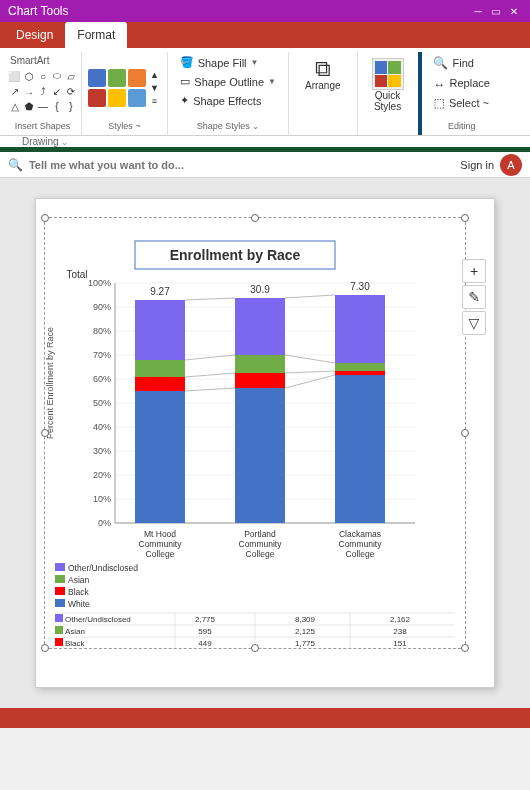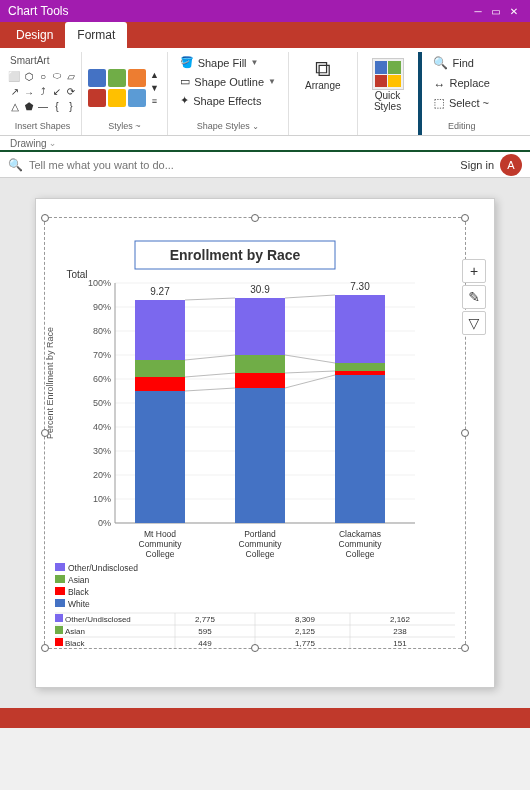--- a/index.html
+++ b/index.html
@@ -97,20 +97,21 @@
       height: 26px;
       gap: 6px;
     }
     .search-icon { color: #666; font-size: 12px; }
     .search-input {
       flex: 1;
       border: none;
       outline: none;
       font-size: 11px;
       color: #333;
+      font-weight: bold;
     }
     .sign-in-btn {
       background: transparent;
       border: none;
       color: #333;
       font-size: 11px;
       cursor: pointer;
       display: flex; align-items: center; gap: 2px;
     }
     .user-icon-btn {
@@ -176,22 +177,22 @@
       height: 20px;
       display: flex;
       align-items: center;
       padding: 0 8px;
     }
 
     
     .ribbon-section-labels {
       background: white;
       display: flex;
-      border-bottom: 2px solid #14532d;
-      padding: 0 4px;
+      border-bottom: 5px solid #14532d;
+      padding: 0 16px;
       height: 16px;
       text-align: right;
     }
     .section-label-item {
       font-size: 10px;
       color: #666;
       padding: 2px 6px;
       cursor: pointer;
       display: flex;
       align-items: center;

